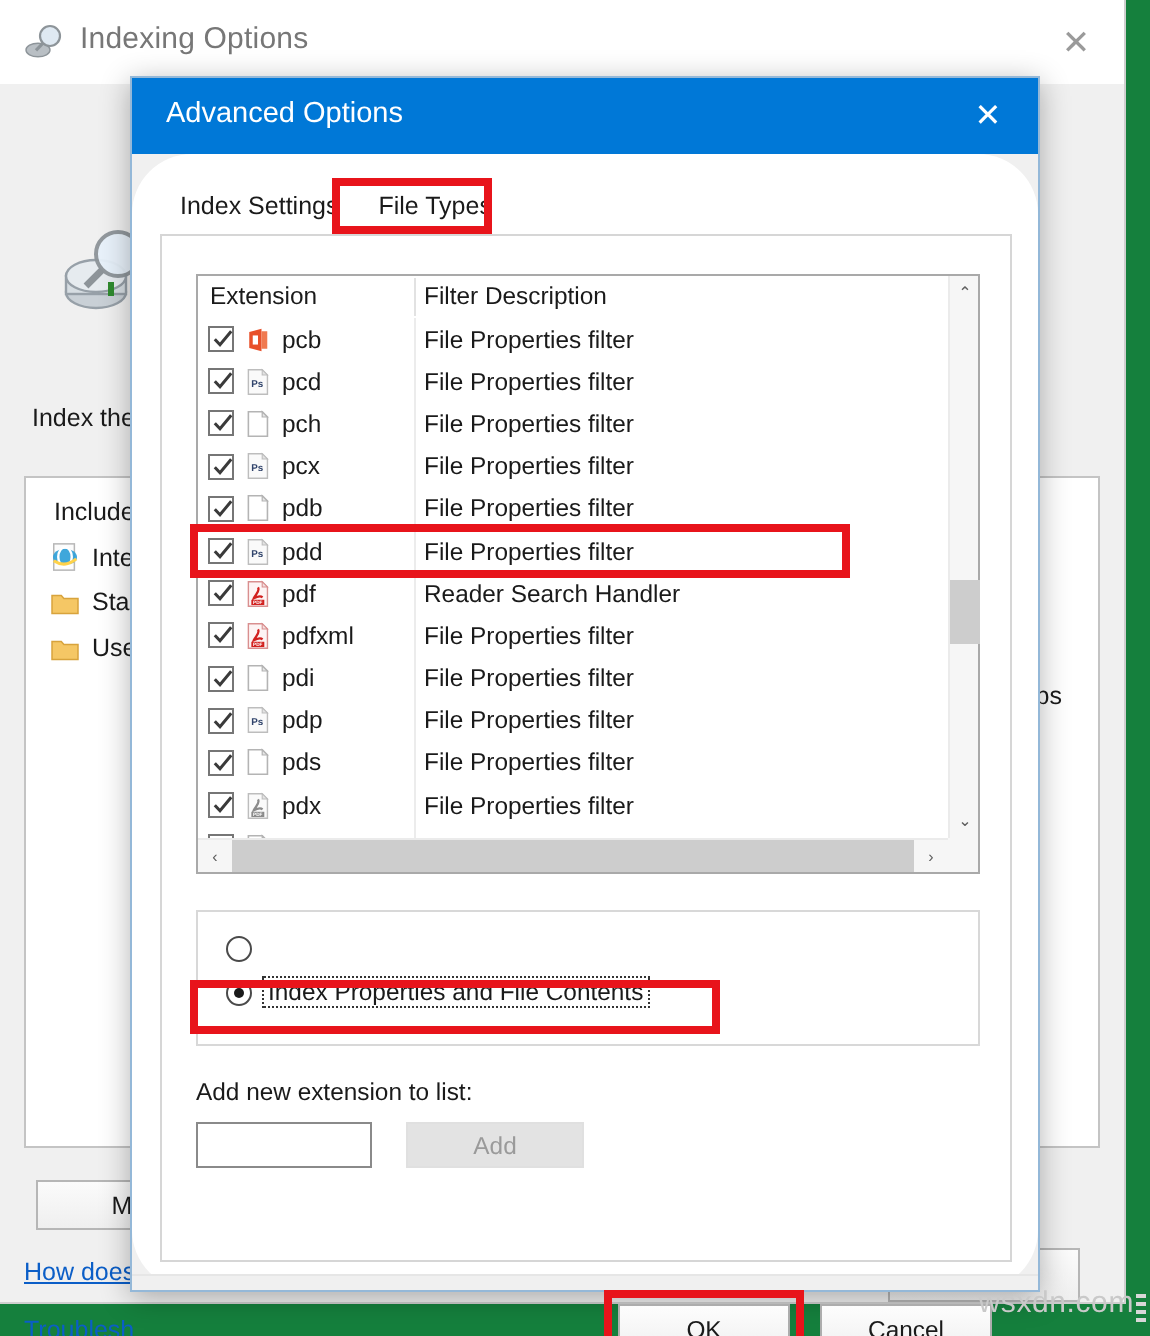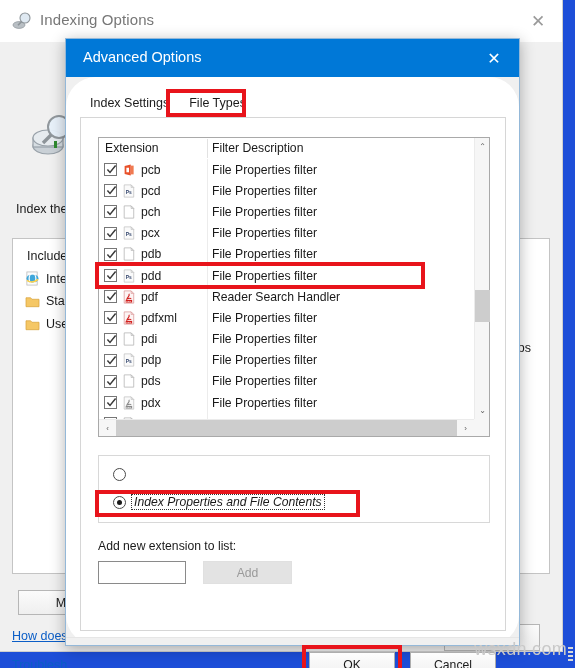--- a/index.html
+++ b/index.html
@@ -6,21 +6,21 @@
   html, body {
     margin: 0; padding: 0;
     width: 575px; height: 668px;
     overflow: hidden;
     font-family: "Liberation Sans", sans-serif;
     background: #1a1a1a;
   }
   #root {
     position: relative;
     width: 575px; height: 668px;
-    background: #1d4ed8;
+    background: #15803d;
   }
 
   
   .bgwin {
     position: absolute;
     left: 0; top: 0;
     width: 563px; height: 652px;
     background: #f0f0f0;
     border: 1px solid #cfcfcf;
     border-top: none; border-left: none;
@@ -316,21 +316,21 @@
     border: 1px solid #adadad;
     font-size: 12.2px; color: #1a1a1a;
     display: flex; align-items: center; justify-content: center;
   }
   .ok-btn { left: 243px; }
   .cancel-btn { left: 344px; }
 
   
   .watermark {
     position: absolute; right: 8px; bottom: 8px;
-    font-size: 18px; color: #c9c9c9;
+    font-size: 15px; color: #c9c9c9;
     letter-spacing: .3px;
   }
   .wm-block {
     position: absolute; right: 2px; bottom: 7px;
     width: 5px; height: 14px;
     background: repeating-linear-gradient(#d8d8d8 0 2px, transparent 2px 4px);
   }
 </style>
 </head>
 <body>
@@ -638,21 +638,21 @@
         </div>
 
         <div class="redbox" style="left:14px; top:144px; width:330px; height:27px;"></div>
 
         <div class="groupbox">
 
           <div class="radio-row" style="top:12px;">
             <span class="radio"></span>
           </div>
 
-          <div class="radio-row" style="top:38px;font-style:italic;">
+          <div class="radio-row" style="top:32px;">
             <span class="radio checked"></span>
             <span class="radio-label focusring">Index Properties and File Contents</span>
           </div>
         </div>
         <div class="redbox" style="left:14px; top:372px; width:265px; height:27px;"></div>
 
         <span class="addext-label">Add new extension to list:</span>
         <input class="addext-input" type="text" value="" style="">
         <div class="add-btn">Add</div>
       </div>

